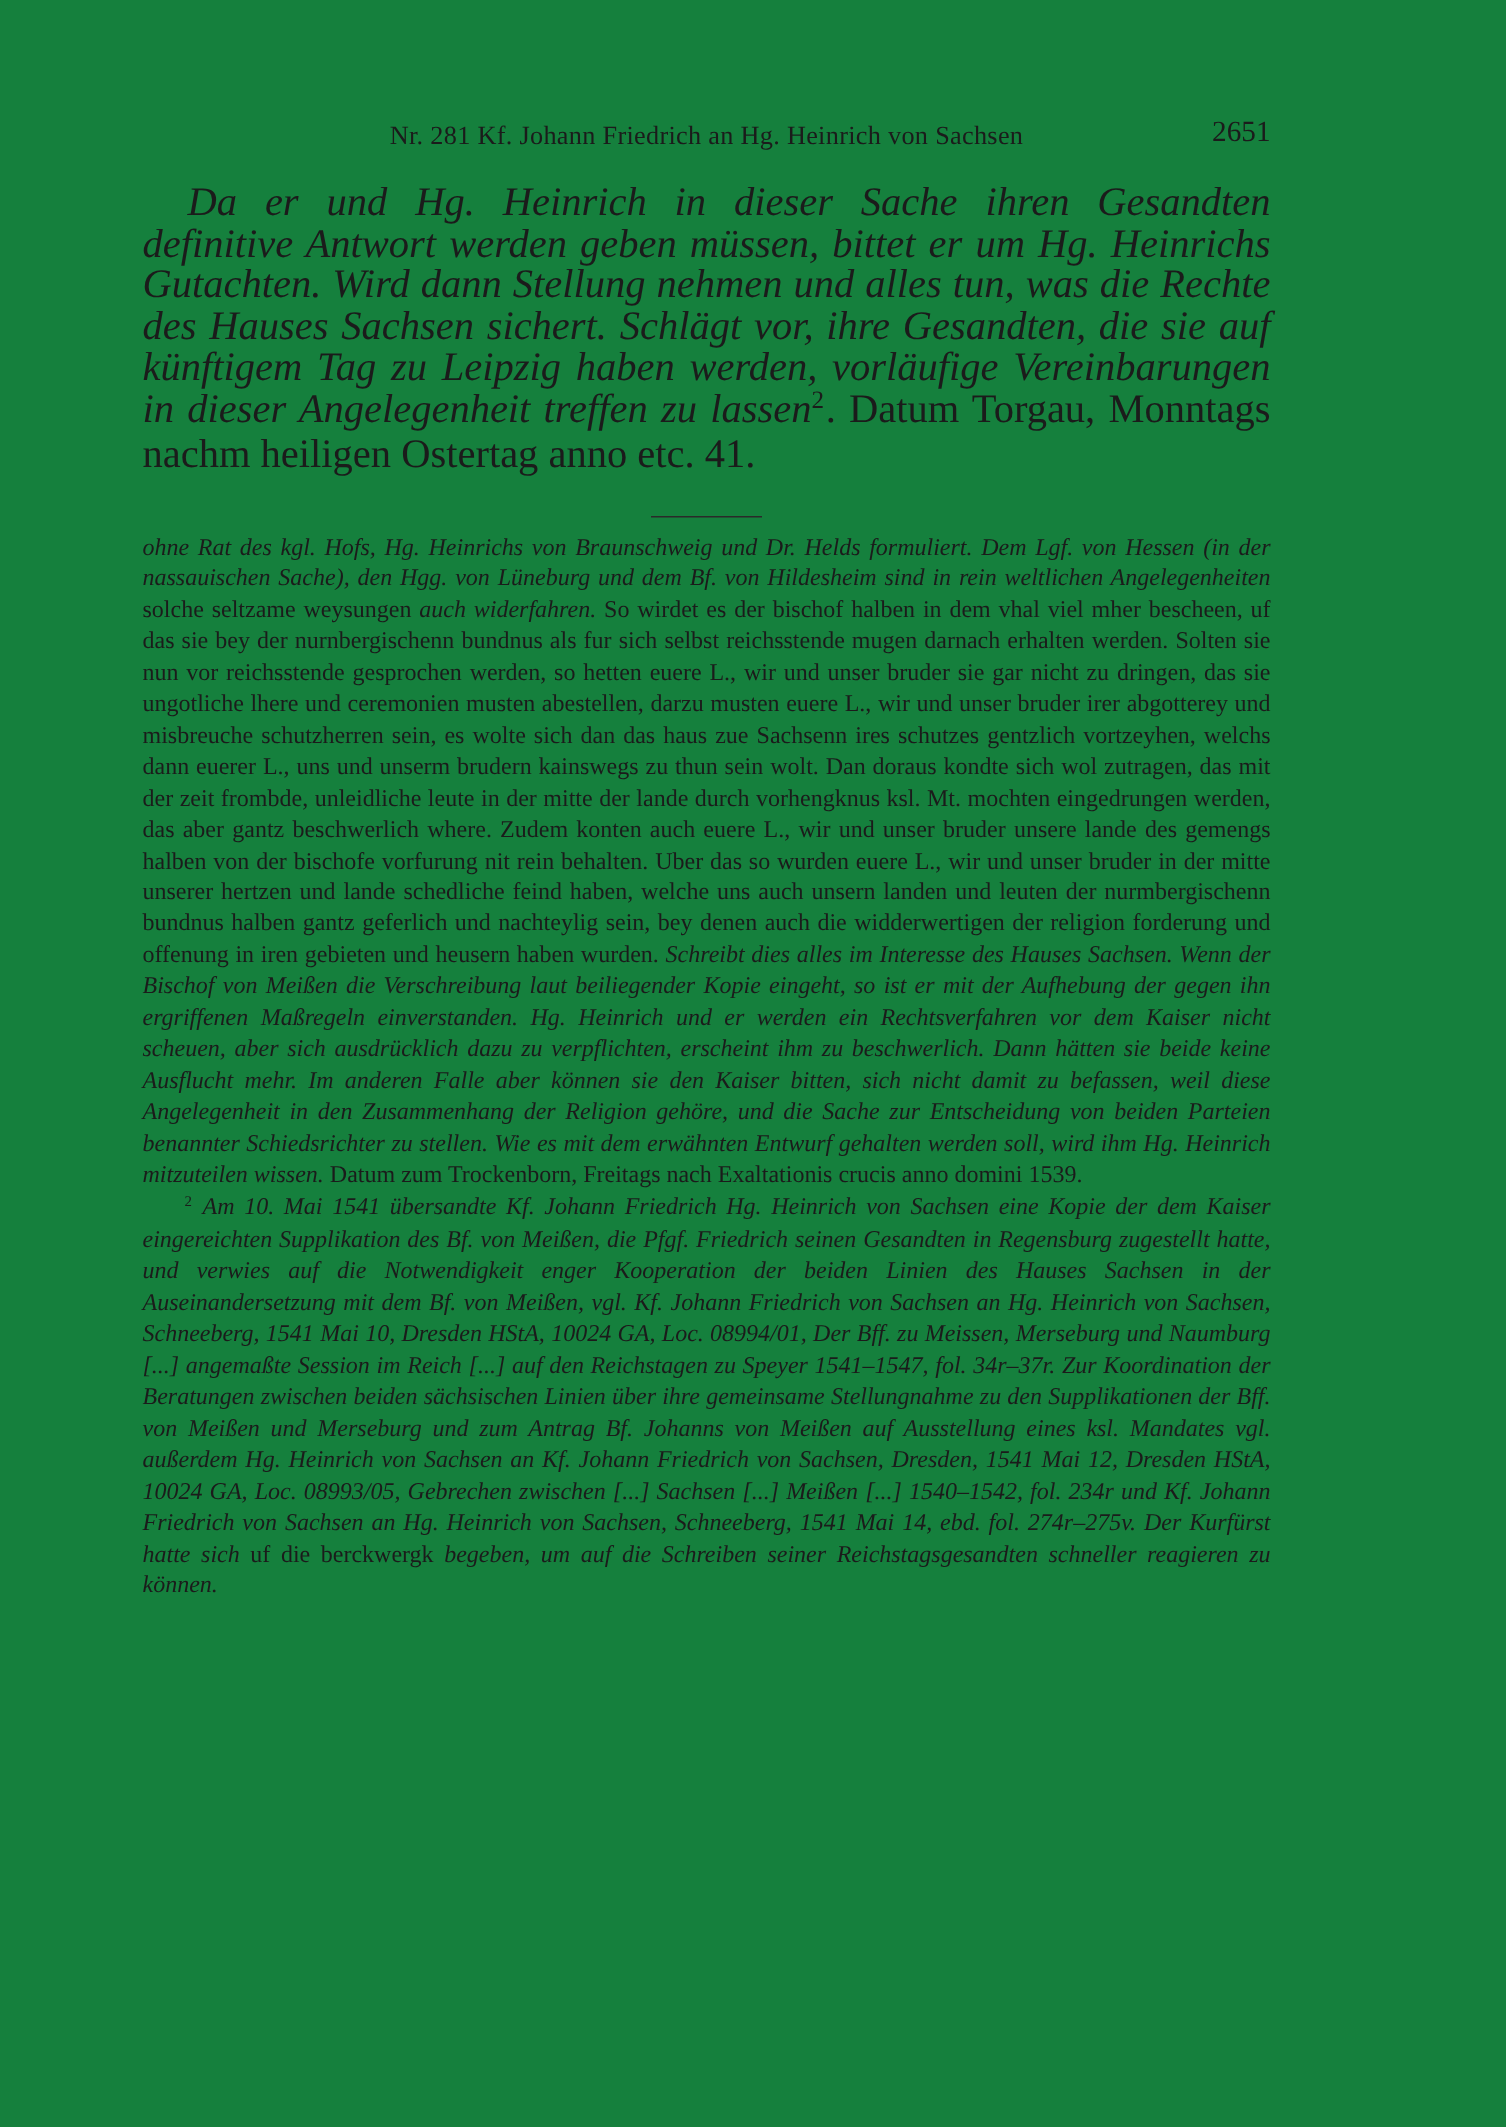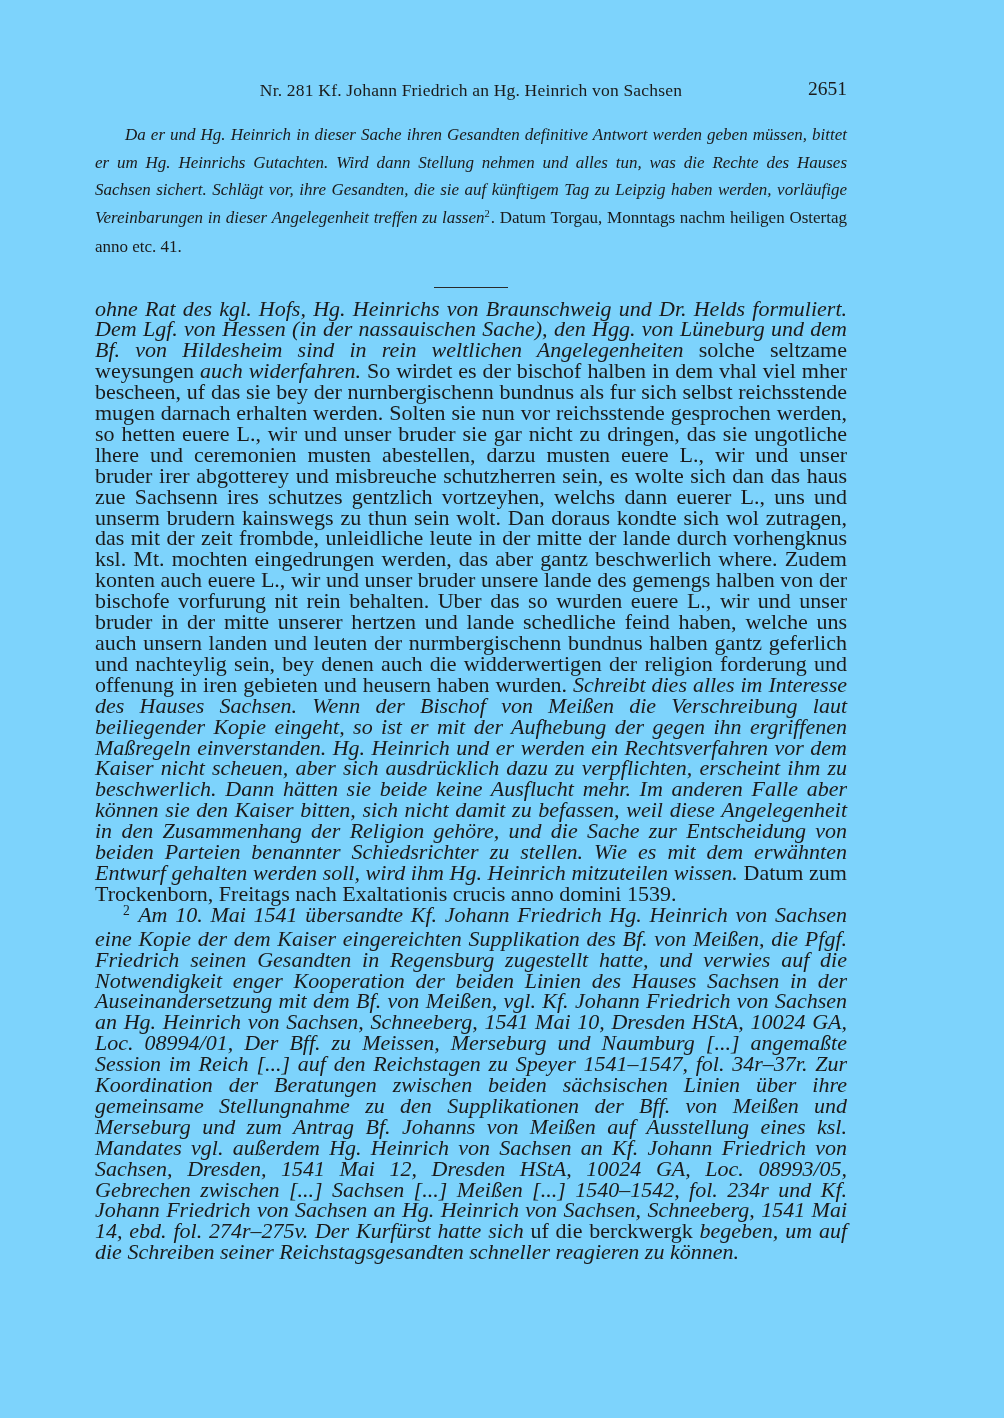--- a/index.html
+++ b/index.html
@@ -4,21 +4,21 @@
 <style>
   html, body { margin: 0; padding: 0; }
   body {
     width: 1004px; height: 1418px;
     background: #e8e8e6;
     font-family: "Liberation Serif", "DejaVu Serif", serif;
   }
   .page {
     position: relative;
     width: 1004px; height: 1418px;
-    background: #7dd3fc;
+    background: #15803d;
     color: #1b1b1b;
     overflow: hidden;
   }
   .content {
     position: absolute;
     left: 95px; top: 0;
     width: 752px;
   }
   .running-header {
     position: relative;
@@ -30,34 +30,34 @@
     position: absolute; left: 0; right: 0;
     text-align: center;
     letter-spacing: 0.2px;
   }
   .page-number {
     position: absolute; right: 0; top: -2px;
     font-size: 19.5px;
   }
   .regest {
     margin-top: 17px;
-    font-size: 17px;
+    font-size: 27px;
     line-height: 27.5px;
     text-align: justify;
     text-indent: 30px;
   }
   .footnote-rule {
     margin-top: 26px;
     width: 74px;
     border: 0;
     border-top: 1.6px solid #2a2a2a;
   }
   .footnotes {
     margin-top: 11px;
-    font-size: 22px;
+    font-size: 16px;
     line-height: 20.9px;
     text-align: justify;
   }
   .footnote { margin: 0; }
   .footnote.indent { text-indent: 28px; }
   .it { font-style: italic; }
   .ro { font-style: normal; }
   sup.fnm {
     font-size: 62%;
     font-style: normal;

